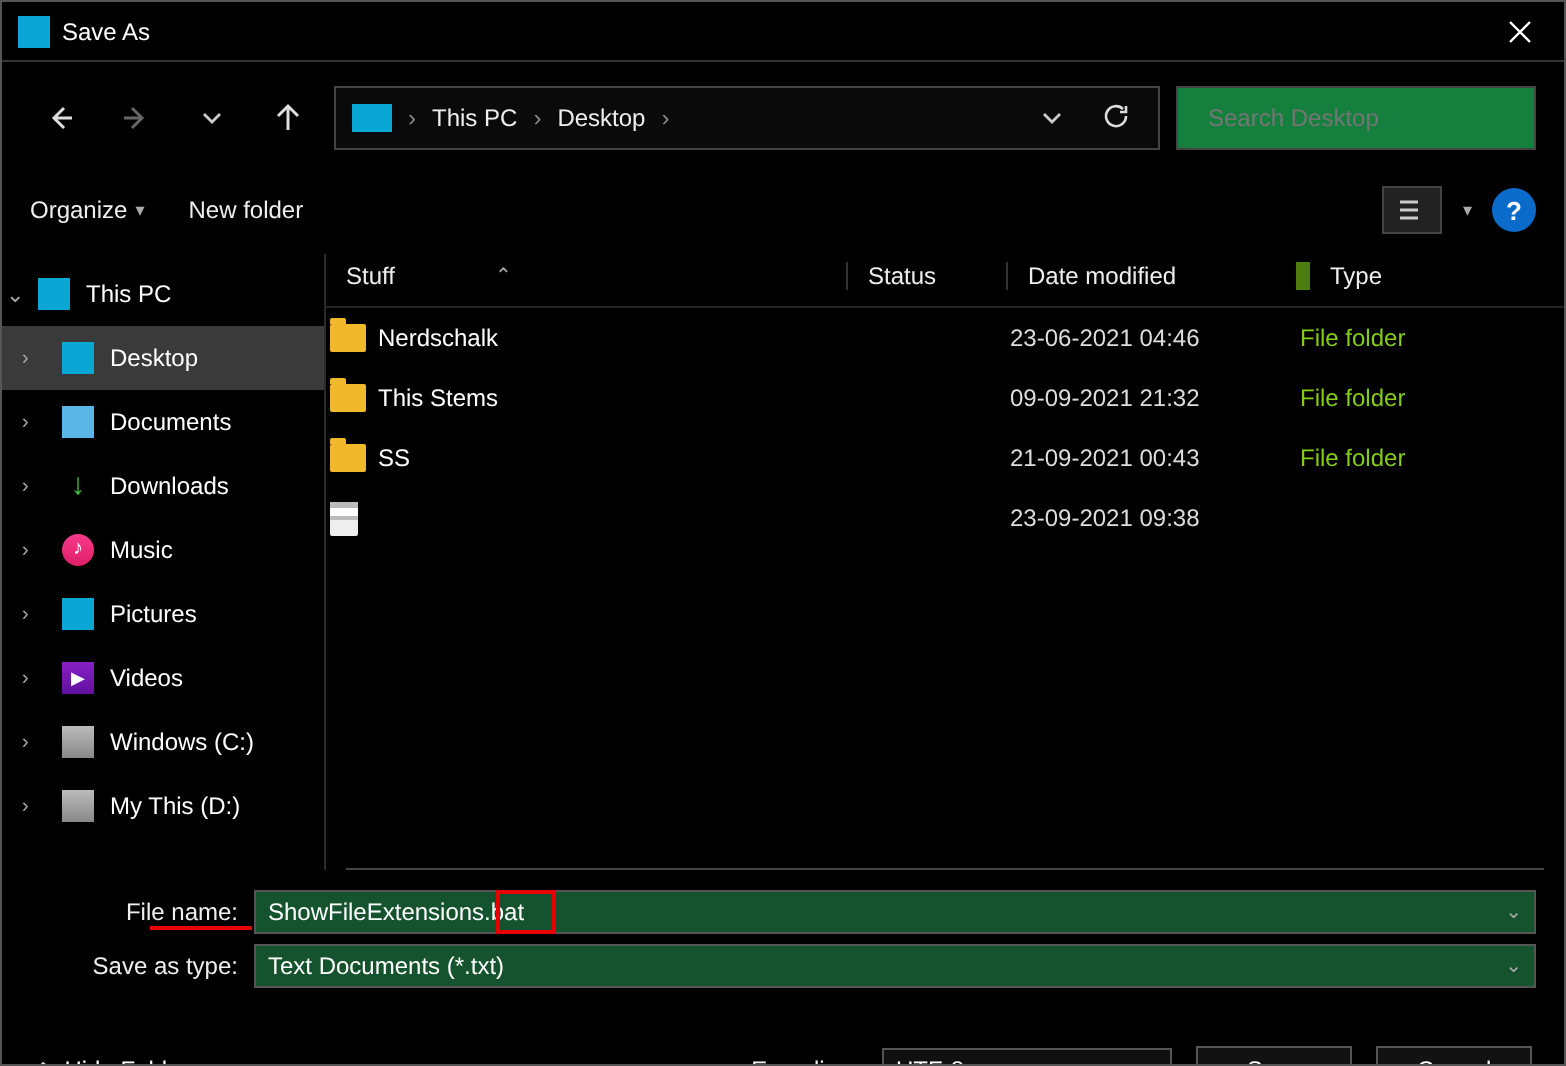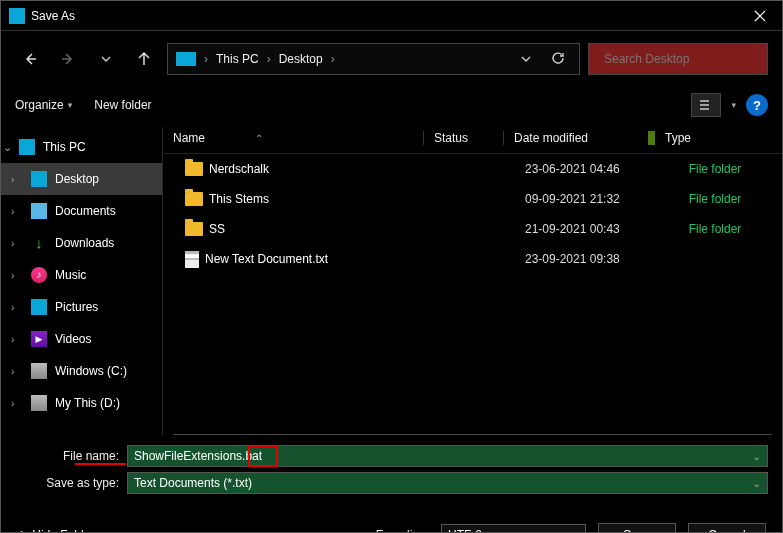--- a/index.html
+++ b/index.html
@@ -18,21 +18,21 @@
 
 .navbar { display: flex; align-items: center; gap: 8px; padding: 12px 14px; }
 .nav-btn { width: 30px; height: 30px; display: flex; align-items: center; justify-content: center; color: #ccc; cursor: pointer; }
 .nav-btn.dim { color: #666; }
 .addressbar { flex: 1; height: 32px; border: 1px solid #444; display: flex; align-items: center; padding: 0 8px; gap: 6px; background: #0a0a0a; }
 .addr-icon { width: 20px; height: 14px; background: #0aa6d6; display: inline-block; }
 .addr-sep { color: #888; margin: 0 2px; }
 .addr-text { color: #eee; }
 .addr-spacer { flex: 1; }
 .addr-small { color: #ccc; width: 26px; text-align: center; cursor: pointer; }
-.searchbox { width: 180px; height: 32px; border: 1px solid #444; display: flex; align-items: center; padding: 0 8px; gap: 6px; color: #888; background: #7f1d1d; }
+.searchbox { width: 180px; height: 32px; border: 1px solid #444; display: flex; align-items: center; padding: 0 8px; gap: 6px; color: #888; background: #15803d; }
 .searchbox input { flex:1; background: transparent; border: none; outline: none; color: #eee; font-size: 12px; }
 
 .toolbar { display: flex; align-items: center; padding: 6px 14px 10px; gap: 22px; justify-content: center; }
 .toolbar-left { display: flex; gap: 22px; }
 .toolbar-item { display: flex; align-items: center; gap: 4px; cursor: pointer; color: #eee; }
 .toolbar-right { margin-left: auto; display: flex; align-items: center; gap: 10px; }
 .view-pill { width: 30px; height: 24px; border: 1px solid #444; background: #222; display: flex; align-items: center; justify-content: center; }
 .help-circle { width: 22px; height: 22px; border-radius: 50%; background: #0b6bcb; display: flex; align-items: center; justify-content: center; color: #fff; font-weight: bold; font-size: 13px; }
 
 .body { display: flex; height: 308px; }
@@ -54,25 +54,25 @@
 
 .filepane { flex: 1; display: flex; flex-direction: column; }
 .headers { display: flex; color: #eee; padding: 4px 10px 8px; border-bottom: 1px solid #222; }
 .col-name { width: 250px; display: flex; align-items: center; gap: 50px; }
 .col-status { width: 80px; border-left: 1px solid #333; padding-left: 10px; }
 .col-date { width: 145px; border-left: 1px solid #333; padding-left: 10px; }
 .col-type { flex: 1; border-left: 7px solid #4d7c0f; padding-left: 10px; }
 .sort-ind { font-size: 10px; color: #aaa; }
 
 .filelist { flex: 1; }
-.row { display: flex; align-items: center; padding: 6px 22px; height: 30px; cursor: pointer; }
+.row { display: flex; align-items: center; padding: 6px 2px; height: 30px; cursor: pointer; }
 .row .cell-name { width: 250px; display: flex; align-items: center; gap: 6px; }
 .row .cell-status { width: 80px; padding-left: 10px; }
 .row .cell-date { width: 145px; padding-left: 10px; color: #ddd; }
-.row .cell-type { flex: 1; padding-left: 10px; color: #22c55e; text-align: center; }
+.row .cell-type { flex: 1; padding-left: 10px; color: #84cc16; }
 .f-folder { width: 18px; height: 14px; background: #f0b92c; border-radius: 1px; display: inline-block; position: relative; }
 .f-folder::before { content:""; position:absolute; top:-3px; left:0; width:8px; height:3px; background:#f0b92c; border-radius:1px 1px 0 0; }
 .f-txt { width: 14px; height: 17px; background: #eee; border-radius: 1px; display: inline-block; box-shadow: inset 0 5px 0 -2px #bbb, inset 0 9px 0 -2px #fff, inset 0 11px 0 -2px #bbb; }
 .files-hr { height: 1px; background: #444; margin: auto 10px 0 10px; }
 
 .formarea { padding: 10px 14px 0 14px; }
 .frow { display: flex; align-items: center; margin-bottom: 5px; position: relative; }
 .flabel { width: 112px; text-align: right; padding-right: 8px; color: #eee; }
 .finput { flex: 1; height: 22px; background: #14532d; border: 1px solid #555; color: #fff; padding: 0 6px; display: flex; align-items: center; font-size: 12px; position: relative; }
 .finput .dd { position: absolute; right: 6px; color: #aaa; font-size: 10px; }
@@ -215,21 +215,21 @@
     <div class="side-item">
       <span class="expand">›</span>
       <span class="s-icon s-drive"></span>
       <span>My This (D:)</span>
     </div>
   </div>
 
   <div class="filepane">
     <div class="headers">
       <div class="col-name">
-        <span>Name</span>
+        <span>Stuff</span>
         <span class="sort-ind">⌃</span>
       </div>
       <div class="col-status"><span>Status</span></div>
       <div class="col-date"><span>Date modified</span></div>
       <div class="col-type"><span>Type</span></div>
     </div>
     <div class="filelist" id="filelist">
         <div class="row">
           <div class="cell-name">
             <span class="f-folder"></span>
@@ -253,21 +253,20 @@
             <span class="f-folder"></span>
             <span>SS</span>
           </div>
           <div class="cell-status"></div>
           <div class="cell-date">21-09-2021 00:43</div>
           <div class="cell-type">File folder</div>
         </div>
         <div class="row">
           <div class="cell-name">
             <span class="f-txt"></span>
-            <span>New Text Document.txt</span>
           </div>
           <div class="cell-status"></div>
           <div class="cell-date">23-09-2021 09:38</div>
         </div>
       </div>
     <div class="files-hr"></div>
   </div>
 </div>
 
 <div class="formarea">

